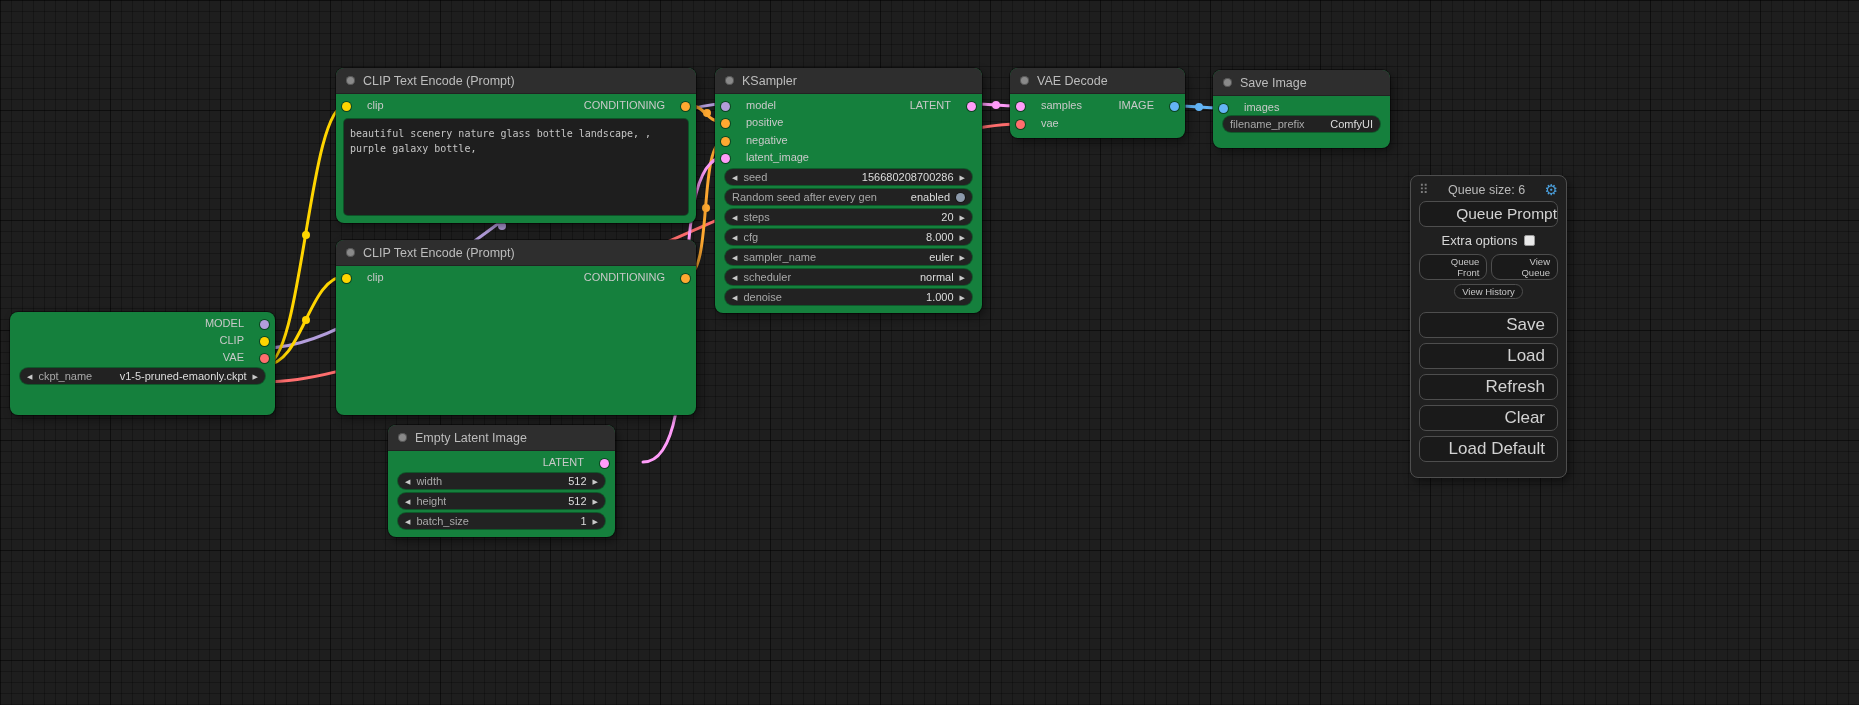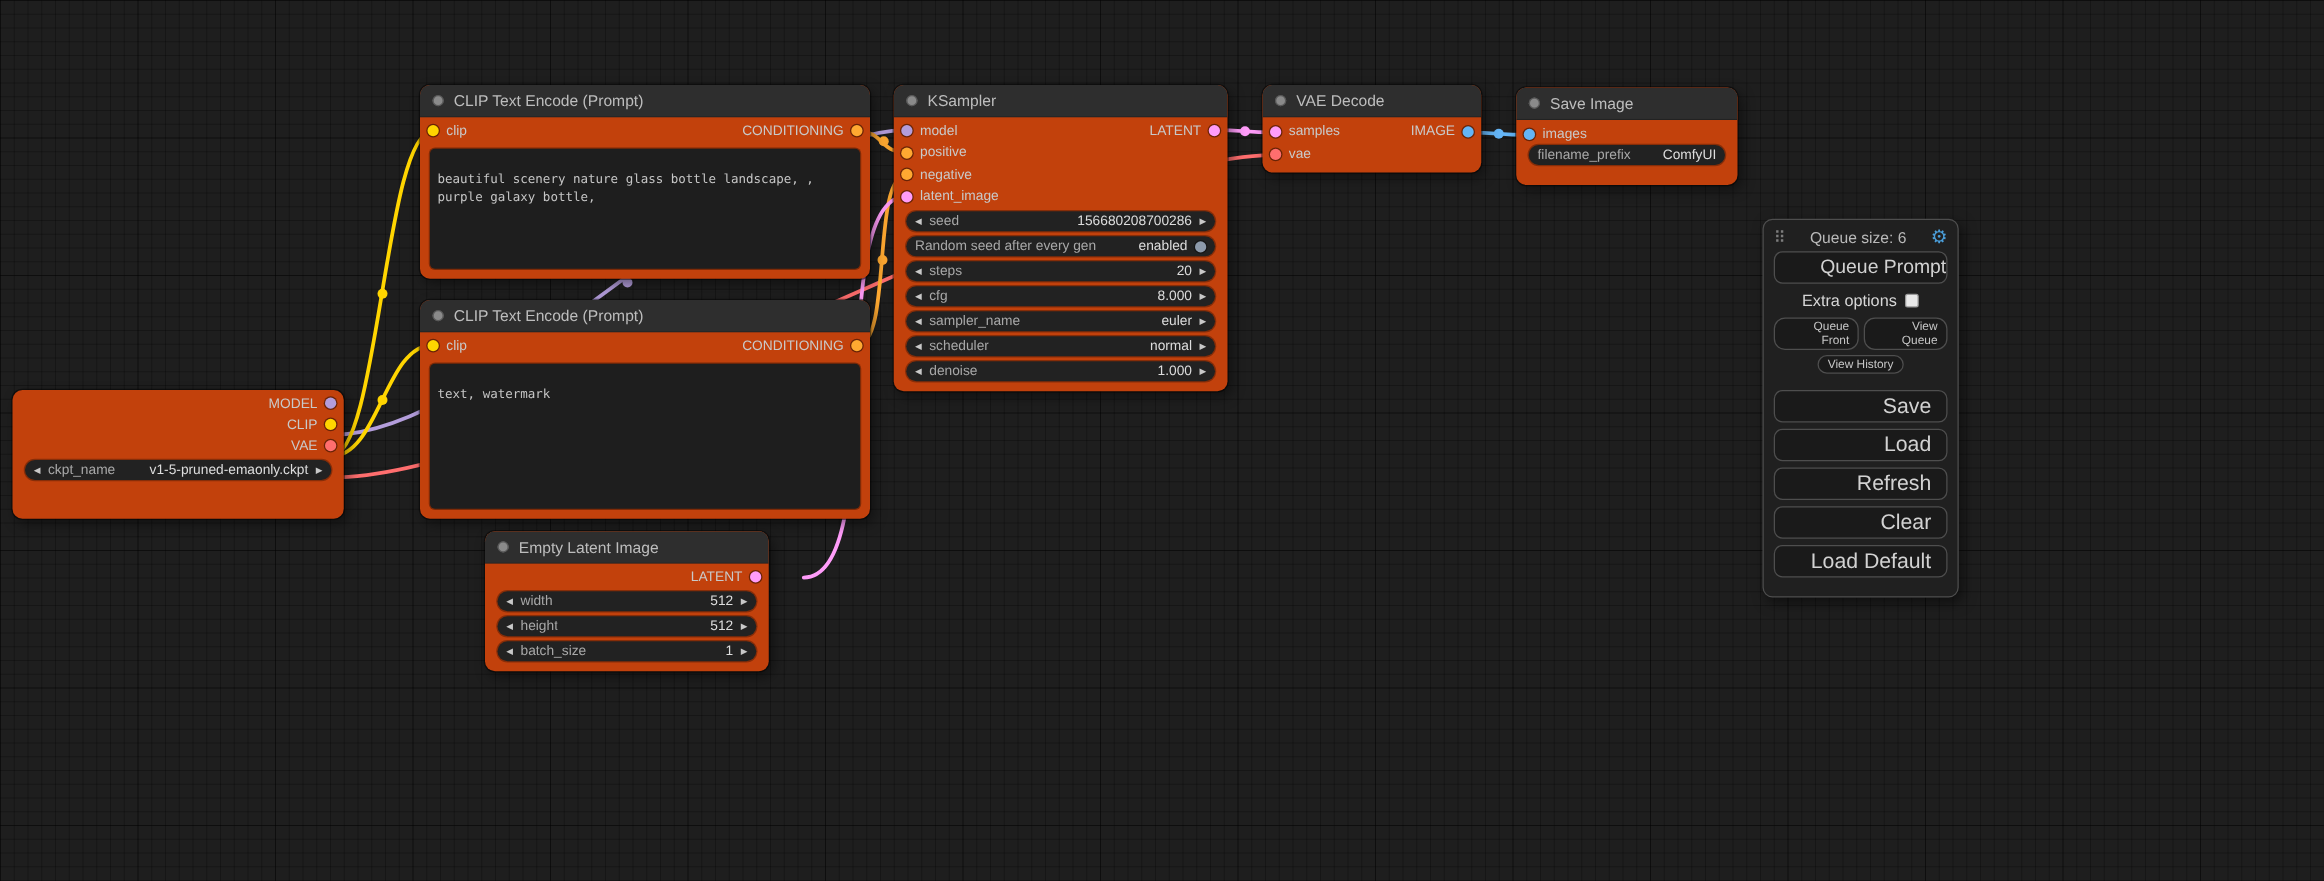--- a/index.html
+++ b/index.html
@@ -14,55 +14,55 @@
       linear-gradient(rgba(0,0,0,.35) 1px, transparent 1px),
       linear-gradient(90deg, rgba(0,0,0,.35) 1px, transparent 1px);
     background-size:11px 11px,11px 11px,110px 110px,110px 110px;
   }
   #canvas{position:absolute;inset:0}
   #wires{position:absolute;left:0;top:0;z-index:1;pointer-events:none}
   #wires path{fill:none;stroke-width:3;stroke-linecap:round}
 
   .node{
     position:absolute;z-index:2;display:flex;flex-direction:column;
-    background:#c2410c;border-radius:8px;
+    background:#15803d;border-radius:8px;
     box-shadow:0 0 0 1px rgba(0,0,0,.45), 3px 4px 10px rgba(0,0,0,.45);
   }
   .node-title{
     height:26px;flex:none;background:#2e2e2e;border-radius:8px 8px 0 0;
     display:flex;align-items:center;gap:8px;padding:0 10px;
     border-bottom:1px solid rgba(0,0,0,.25);
   }
   .collapse-dot{width:9px;height:9px;border-radius:50%;background:#8a8a8a;box-shadow:inset 0 0 0 1px rgba(0,0,0,.35);flex:none}
   .node-title-text{color:#bdbdbd;font-size:12.5px;white-space:nowrap}
   .node-body{display:flex;flex-direction:column;flex:1;padding-top:2px}
 
   .slot-row{display:flex;align-items:center;justify-content:space-between;padding:0 6px;flex:none}
   .h17{height:17px}.h175{height:17.5px}.h18{height:18px}
-  .slot{display:flex;align-items:center;gap:6px;min-width:0}
+  .slot{display:flex;align-items:flex-end;gap:16px;min-width:0}
   .slot-label{color:#c9c9c9;font-size:11px;white-space:nowrap}
   .dot{width:9px;height:9px;border-radius:50%;flex:none;box-shadow:0 0 0 1px rgba(0,0,0,.45)}
   .row-out{justify-content:flex-end}
 
   .widget{
     height:16px;flex:none;background:#222;border-radius:8px;
     display:flex;align-items:center;gap:6px;padding:0 7px;margin:0 10px 4px;
     font-size:11px;color:#a8a8a8;box-shadow:0 0 0 1px rgba(0,0,0,.3);
   }
   .widget .arrow{color:#c9c9c9;font-size:7px;line-height:1;flex:none}
   .widget .wvalue{margin-left:auto;color:#ddd;white-space:nowrap}
   .widget .wlabel{white-space:nowrap;overflow:hidden;text-overflow:ellipsis}
   .toggle-dot{width:9px;height:9px;border-radius:50%;background:#8d9aab;flex:none;box-shadow:0 0 0 1px rgba(0,0,0,.35)}
   .mt3{margin-top:3px}
 
   .textbox{
     flex:1;margin:6px 8px 8px;background:#1e1e1e;border-radius:4px;
     box-shadow:0 0 0 1px rgba(0,0,0,.35);
     color:#c5c5c5;font-family:"DejaVu Sans Mono",monospace;font-size:10px;
-    line-height:1.45;padding:18px 6px;white-space:pre-wrap;word-break:break-word;overflow:hidden;
+    line-height:1.45;padding:8px 6px;white-space:pre-wrap;word-break:break-word;overflow:hidden;
   }
 
   
   .menu{
     position:absolute;left:1410px;top:175px;width:157px;z-index:5;
     background:#202020;border:1px solid #4e4e4e;border-radius:8px;
     padding:6px 8px 10px;box-shadow:3px 4px 10px rgba(0,0,0,.5);
   }
   .menu-header{display:flex;align-items:center;justify-content:space-between;margin:0 0 4px}
   .drag-handle{color:#7d7d7d;font-size:13px;cursor:move}
@@ -166,21 +166,20 @@
       <div class="slot-row h17">
         <div class="slot">
           <span class="dot" style="background-color: rgb(255, 213, 0);"></span>
           <span class="slot-label">clip</span>
         </div>
         <div class="slot">
           <span class="slot-label">CONDITIONING</span>
           <span class="dot" style="background-color: rgb(255, 169, 49);"></span>
         </div>
       </div>
-      <div class="textbox">text, watermark</div>
     </div>
   </div>
 
   <div class="node" style="left:388px;top:425px;width:227px;height:112px">
     <div class="node-title">
       <span class="collapse-dot"></span>
       <span class="node-title-text">Empty Latent Image</span>
     </div>
     <div class="node-body">
       <div class="slot-row h17 row-out">

